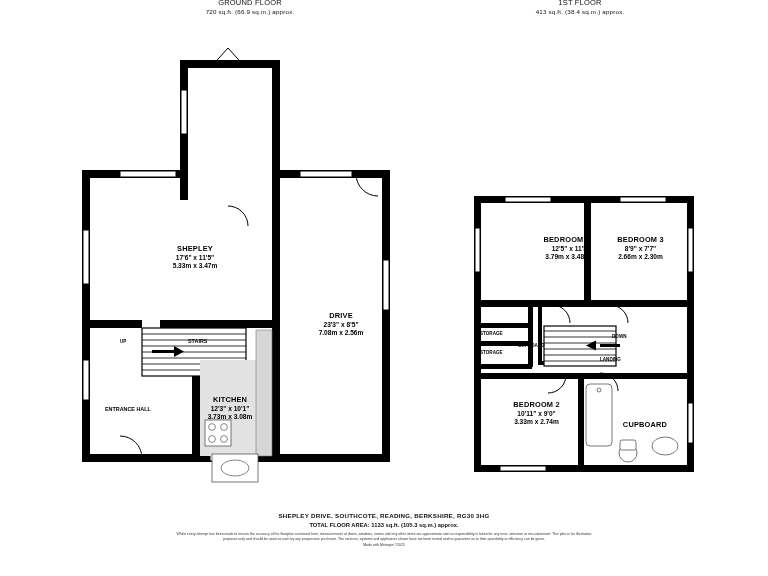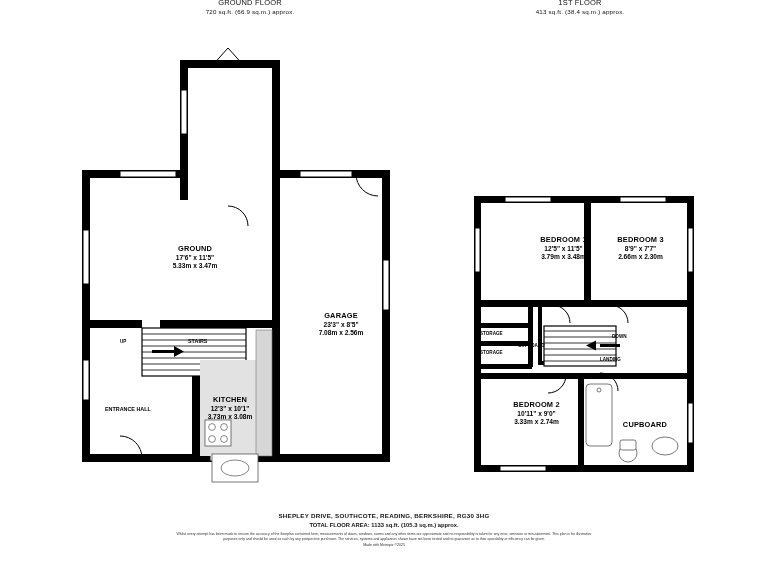--- a/index.html
+++ b/index.html
@@ -249,27 +249,27 @@
       </g>
       <g>
         <rect x="152" y="394" width="46" height="28" fill="#fff" stroke="#555" stroke-width="0.8" transform="translate(0,30)"></rect>
         <ellipse cx="175" cy="438" rx="14" ry="8" fill="#fff" stroke="#555" stroke-width="0.7"></ellipse>
       </g>
     </svg>
   </div>
 
 
   <div class="room-label" style="left:140px; top:245px; width:110px;">
-    <span class="rl-name">GROUND</span>
+    <span class="rl-name">SHEPLEY</span>
     <span class="rl-imp">17'6" x 11'5"</span>
     <span class="rl-met">5.33m x 3.47m</span>
   </div>
 
   <div class="room-label" style="left:286px; top:312px; width:110px;">
-    <span class="rl-name">GARAGE</span>
+    <span class="rl-name">DRIVE</span>
     <span class="rl-imp">23'3" x 8'5"</span>
     <span class="rl-met">7.08m x 2.56m</span>
   </div>
 
   <div class="room-label" style="left:180px; top:396px; width:100px;">
     <span class="rl-name">KITCHEN</span>
     <span class="rl-imp">12'3" x 10'1"</span>
     <span class="rl-met">3.73m x 3.08m</span>
   </div>
 
@@ -343,21 +343,21 @@
       <g stroke="#555" stroke-width="0.8" fill="#fff">
         <rect x="126" y="206" width="26" height="62" rx="4"></rect>
         <circle cx="139" cy="212" r="2"></circle>
         <ellipse cx="168" cy="275" rx="9" ry="9"></ellipse>
         <rect x="160" y="262" width="16" height="10" rx="2"></rect>
         <ellipse cx="205" cy="268" rx="13" ry="9"></ellipse>
       </g>
     </svg>
   </div>
 
-  <div class="room-label" style="left:511px; top:236px; width:105px;">
+  <div class="room-label" style="left:485px; top:236px; width:105px;text-align:right;">
     <span class="rl-name">BEDROOM 1</span>
     <span class="rl-imp">12'5" x 11'5"</span>
     <span class="rl-met">3.79m x 3.48m</span>
   </div>
 
   <div class="room-label" style="left:588px; top:236px; width:105px;">
     <span class="rl-name">BEDROOM 3</span>
     <span class="rl-imp">8'9" x 7'7"</span>
     <span class="rl-met">2.66m x 2.30m</span>
   </div>

